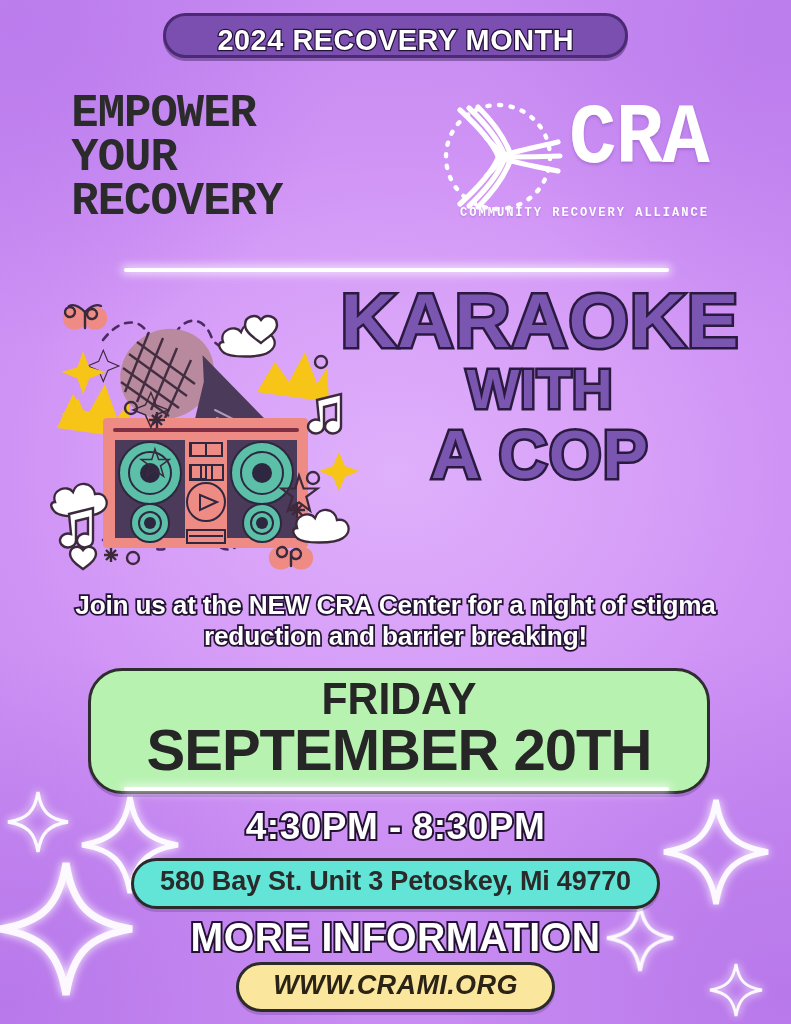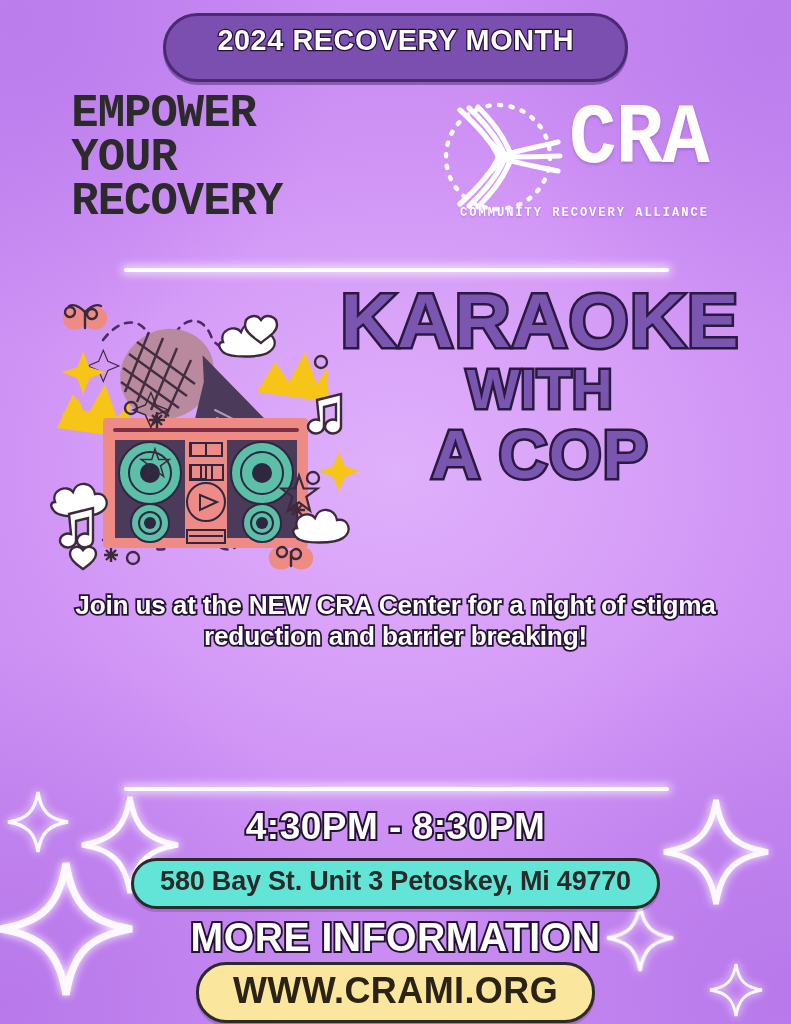--- a/index.html
+++ b/index.html
@@ -22,21 +22,21 @@
       radial-gradient(circle at 99% 97%, rgba(171,104,228,.55) 0%, rgba(171,104,228,0) 28%);
     pointer-events:none;
   }
 
   
   .badge-wrap{position:absolute;left:0;right:0;top:13px;display:flex;justify-content:center;}
   .badge{
     background:#7a4fb0;
     border:3px solid #4a2b73;
     border-radius:40px;
-    padding:9px 44px 24px;
+    padding:9px 44px 0;
     box-shadow:0 3px 0 rgba(60,33,95,.45);
   }
   .badge-text{
     font-size:30px;font-weight:bold;letter-spacing:.6px;color:#ffffff;
     -webkit-text-stroke:2.5px #241239;paint-order:stroke fill;
     white-space:nowrap;line-height:1;
     transform:scaleX(.96);
   }
 
   
@@ -123,23 +123,24 @@
   
   .moreinfo{
     position:absolute;left:60px;top:915px;width:671px;text-align:center;
     color:#ffffff;font-weight:bold;font-size:40px;
     -webkit-text-stroke:4px #231233;paint-order:stroke fill;
     letter-spacing:.5px;transform:scaleX(.98);
   }
   .site-wrap{position:absolute;left:0;right:0;top:962px;display:flex;justify-content:center;}
   .site{
     background:#fae69c;border:3px solid #2b2b2b;border-radius:30px;
-    padding:5px 34px 8px;color:#2a2316;font-weight:bold;font-size:36px;
+    padding:5px 34px 8px;color:#2a2316;font-weight:bold;font-size:27px;
     white-space:nowrap;letter-spacing:.4px;
     box-shadow:0 3px 0 rgba(60,33,95,.22);
+    font-style:italic;
   }
 
   .sparkles{position:absolute;inset:0;pointer-events:none;}
 </style>
 </head>
 <body>
 
 <div class="poster">
 
   <svg class="sparkles" width="791" height="1024" viewBox="0 0 791 1024">
@@ -340,20 +341,24 @@
     </g>
     <g fill="#f6c518">
       <path d="M18,104 l7,-20 l8,20 l20,6 l-20,8 l-8,20 l-7,-20 l-20,-8 z" transform="translate(18,4) scale(.8)"></path>
       <path d="M288,186 l6,-14 l6,14 l14,5 l-14,6 l-6,14 l-6,-14 l-14,-6 z"></path>
       <path d="M28,180 l5,-12 l5,12 l12,4 l-12,5 l-5,12 l-5,-12 l-12,-5 z" transform="translate(0,-50)"></path>
     </g>
   </svg>
 
   <div class="blurb">Join us at the NEW CRA Center for a night of stigma reduction and barrier breaking!</div>
 
+  <div class="datecard">
+    <div class="date-day">FRIDAY</div>
+    <div class="date-full">SEPTEMBER 20TH</div>
+  </div>
 
   <div class="rule rule-2"></div>
 
   <div class="time">4:30PM - 8:30PM</div>
 
   <div class="addr-wrap">
     <div class="addr">580 Bay St. Unit 3 Petoskey, Mi 49770</div>
   </div>
 
   <div class="moreinfo">MORE INFORMATION</div>

